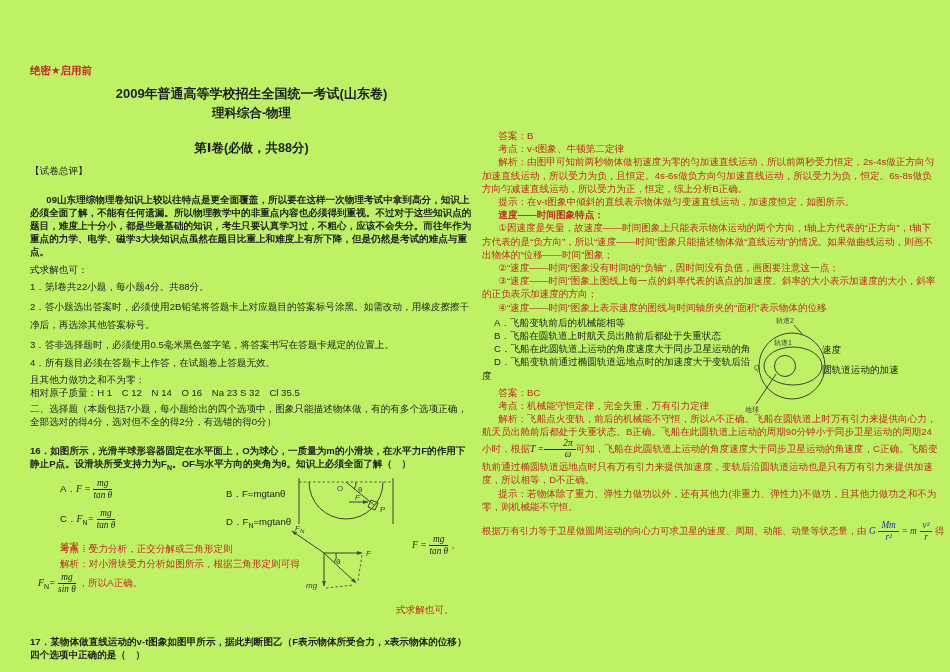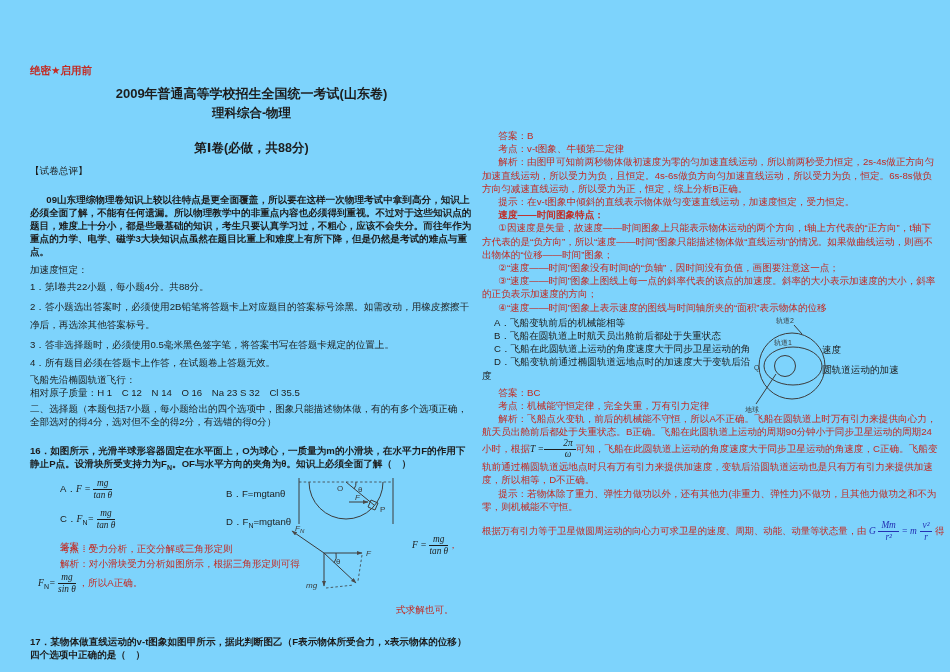--- a/index.html
+++ b/index.html
@@ -1,18 +1,18 @@
 <!DOCTYPE html>
 <html><head>
 <meta charset="utf-8">
 <style>
   html,body{margin:0;padding:0;}
   body{width:950px;height:672px;background:#f2f2f2;position:relative;
        font-family:"Liberation Sans","DejaVu Sans",sans-serif;color:#1d1d1d;}
-  .page{position:absolute;left:0;top:0;width:950px;height:672px;background:#7dd3fc;overflow:hidden;}
+  .page{position:absolute;left:0;top:0;width:950px;height:672px;background:#bef264;overflow:hidden;}
   .col-left{position:absolute;left:30px;top:64px;width:443px;font-size:9.6px;line-height:13px;}
   .col-right{position:absolute;left:482px;top:129px;width:456px;font-size:9.6px;line-height:13.2px;}
   .red{color:#c32a22;}
   .blue{color:#2330b4;}
   .b{font-weight:bold;}
   .center{text-align:center;}
   .classification{font-size:10.5px;font-weight:bold;color:#c32a22;margin:0 0 7px 0;}
   .title{font-size:13px;font-weight:bold;line-height:19px;}
   .subtitle{font-size:12.5px;font-weight:bold;line-height:17px;margin-top:2px;}
   .section-head{font-size:12.5px;font-weight:bold;line-height:17px;margin:18px 0 7px 0;}
@@ -58,26 +58,26 @@
   <div class="col-left">
 
     <div class="classification">绝密★启用前</div>
     <div class="title center">2009年普通高等学校招生全国统一考试(山东卷)</div>
     <div class="subtitle center">理科综合-物理</div>
     <div class="section-head center">第Ⅰ卷(必做，共88分)</div>
 
     <p>【试卷总评】</p>
     <p class="ind mt2">09山东理综物理卷知识上较以往特点是更全面覆盖，所以要在这样一次物理考试中拿到高分，知识上必须全面了解，不能有任何遗漏。所以物理教学中的非重点内容也必须得到重视。不过对于这些知识点的题目，难度上十分小，都是些最基础的知识，考生只要认真学习过，不粗心，应该不会失分。而往年作为重点的力学、电学、磁学3大块知识点虽然在题目比重上和难度上有所下降，但是仍然是考试的难点与重点。</p>
 
-    <p class="mt5">加速度恒定：</p>
+    <p class="mt5">式求解也可：</p>
     <p class="mt4">1．第Ⅰ卷共22小题，每小题4分。共88分。</p>
     <p class="mt5" style="line-height:18px;">2．答小题选出答案时，必须使用2B铅笔将答题卡上对应题目的答案标号涂黑。如需改动，用橡皮擦擦干净后，再选涂其他答案标号。</p>
     <p class="mt4">3．答非选择题时，必须使用0.5毫米黑色签字笔，将答案书写在答题卡规定的位置上。</p>
     <p class="mt5">4．所有题目必须在答题卡上作答，在试题卷上答题无效。</p>
-    <p class="mt4">飞船先沿椭圆轨道飞行：</p>
+    <p class="mt4">且其他力做功之和不为零：</p>
     <p>相对原子质量：H 1　C 12　N 14　O 16　Na 23 S 32　Cl 35.5</p>
 
     <p class="mt3">二、选择题（本题包括7小题，每小题给出的四个选项中，图象只能描述物体做，有的有多个选项正确，全部选对的得4分，选对但不全的得2分，有选错的得0分）</p>
 
     <p class="mt2"><span>16．如图所示，光滑半球形容器固定在水平面上，O为球心，一质量为m的小滑块，在水平力F的作用下静止P点。设滑块所受支持力为F</span><sub>N</sub><span>。OF与水平方向的夹角为θ。知识上必须全面了解（　）</span></p>
 
     <div class="q16-block">
 
       <span class="abs" style="left:30px;top:2px;">
         <span>A．</span><span class="fx">F =</span>
@@ -234,21 +234,21 @@
       </div>
 
     </div>
   </div>
 
   <div class="col-right">
 
     <p class="red ind">答案：B</p>
     <p class="red ind">考点：v-t图象、牛顿第二定律</p>
     <p class="red ind">解析：由图甲可知前两秒物体做初速度为零的匀加速直线运动，所以前两秒受力恒定，2s-4s做正方向匀加速直线运动，所以受力为负，且恒定。4s-6s做负方向匀加速直线运动，所以受力为负，恒定。6s-8s做负方向匀减速直线运动，所以受力为正，恒定，综上分析B正确。</p>
-    <p class="red ind">提示：在v-t图象中倾斜的直线表示物体做匀变速直线运动，加速度恒定，受力恒定。</p>
+    <p class="red ind">提示：在v-t图象中倾斜的直线表示物体做匀变速直线运动，加速度恒定，如图所示。</p>
     <p class="red ind b">速度——时间图象特点：</p>
     <p class="red ind">①因速度是矢量，故速度——时间图象上只能表示物体运动的两个方向，t轴上方代表的“正方向”，t轴下方代表的是“负方向”，所以“速度——时间”图象只能描述物体做“直线运动”的情况。如果做曲线运动，则画不出物体的“位移——时间”图象；</p>
     <p class="red ind">②“速度——时间”图象没有时间t的“负轴”，因时间没有负值，画图要注意这一点；</p>
     <p class="red ind">③“速度——时间”图象上图线上每一点的斜率代表的该点的加速度。斜率的大小表示加速度的大小，斜率的正负表示加速度的方向；</p>
     <p class="red ind">④“速度——时间”图象上表示速度的图线与时间轴所夹的“面积”表示物体的位移</p>
 
 
     <div class="q18-opts">
       <div class="row">A．飞船变轨前后的机械能相等</div>
       <div class="row">B．飞船在圆轨道上时航天员出舱前后都处于失重状态</div>

